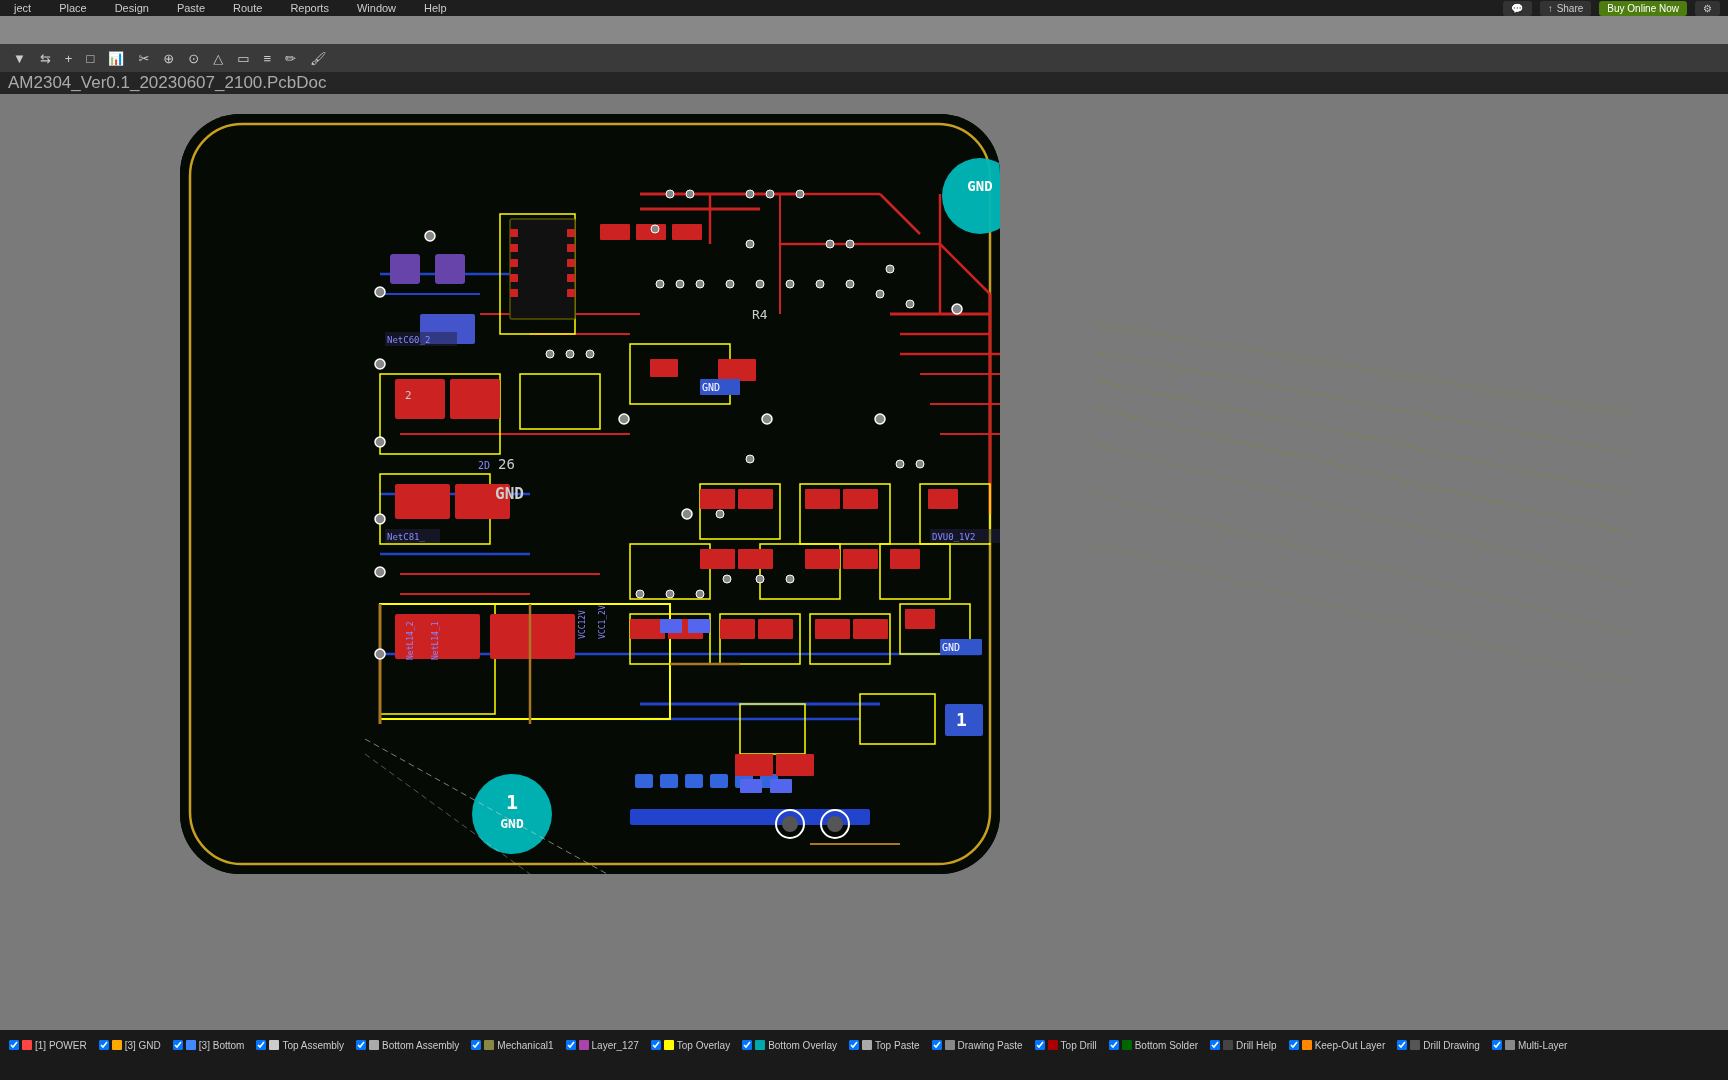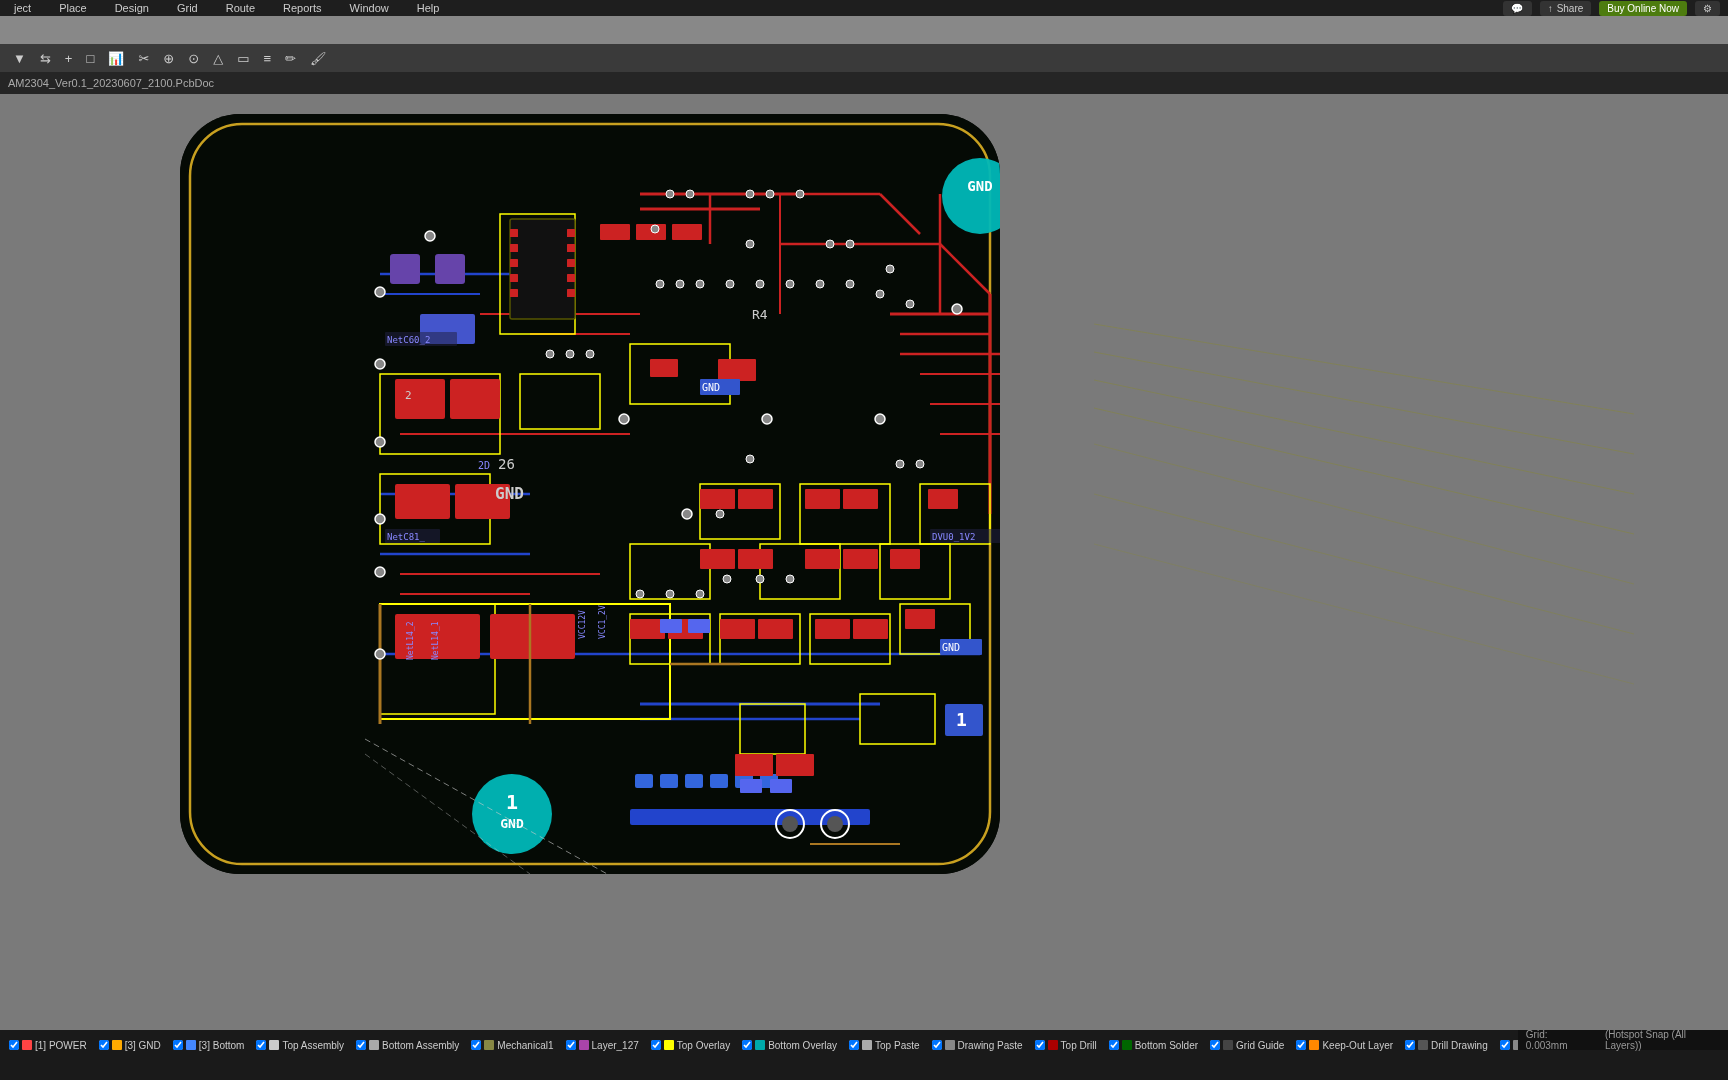--- a/index.html
+++ b/index.html
@@ -83,21 +83,21 @@
       top: 72px; left: 0; right: 0;
       height: 22px;
       background: #252525;
       display: flex;
       align-items: center;
       padding: 0 8px;
       z-index: 100;
     }
     #doctitlebar span {
       color: #aaaaaa;
-      font-size: 11px;
+      font-size: 17px;
     }
 
     
     #canvas-area {
       position: absolute;
       top: 94px; left: 0; right: 0;
       bottom: 50px;
       background: #7a7a7a;
       overflow: hidden;
     }
@@ -173,21 +173,21 @@
     
   </style>
 </head>
 <body>
 
 <div id="titlebar">
   <div id="titlebar-left">
     <span class="title-btn">ject</span>
     <span class="title-btn">Place</span>
     <span class="title-btn">Design</span>
-    <span class="title-btn">Grid</span>
+    <span class="title-btn">Paste</span>
     <span class="title-btn">Route</span>
     <span class="title-btn">Reports</span>
     <span class="title-btn">Window</span>
     <span class="title-btn">Help</span>
   </div>
   <div id="titlebar-right">
     <div class="tr-btn">💬</div>
     <div class="tr-btn">
       <span>↑</span>
         <span>Share</span>
@@ -552,35 +552,31 @@
         <span class="layer-label">Top Drill</span>
       </div>
       <div class="layer-item">
         <input type="checkbox" checked="" style="width: 10px; height: 10px; margin: 0px;">
         <span class="layer-dot" style="background: rgb(0, 102, 0); width: 10px; height: 10px; display: inline-block; border-radius: 1px;"></span>
         <span class="layer-label">Bottom Solder</span>
       </div>
       <div class="layer-item">
         <input type="checkbox" checked="" style="width: 10px; height: 10px; margin: 0px;">
         <span class="layer-dot" style="background: rgb(68, 68, 68); width: 10px; height: 10px; display: inline-block; border-radius: 1px;"></span>
-        <span class="layer-label">Grid Guide</span>
+        <span class="layer-label">Drill Help</span>
       </div>
       <div class="layer-item">
         <input type="checkbox" checked="" style="width: 10px; height: 10px; margin: 0px;">
         <span class="layer-dot" style="background: rgb(255, 136, 0); width: 10px; height: 10px; display: inline-block; border-radius: 1px;"></span>
         <span class="layer-label">Keep-Out Layer</span>
       </div>
       <div class="layer-item">
         <input type="checkbox" checked="" style="width: 10px; height: 10px; margin: 0px;">
         <span class="layer-dot" style="background: rgb(85, 85, 85); width: 10px; height: 10px; display: inline-block; border-radius: 1px;"></span>
         <span class="layer-label">Drill Drawing</span>
       </div>
       <div class="layer-item">
         <input type="checkbox" checked="" style="width: 10px; height: 10px; margin: 0px;">
         <span class="layer-dot" style="background: rgb(136, 136, 136); width: 10px; height: 10px; display: inline-block; border-radius: 1px;"></span>
         <span class="layer-label">Multi-Layer</span>
       </div>
     </div>
-  <div id="status-bar">
-    <span class="status-text">Grid: 0.003mm</span>
-    <span class="status-text">(Hotspot Snap (All Layers))</span>
-  </div>
 </div>
 
 </body></html>

